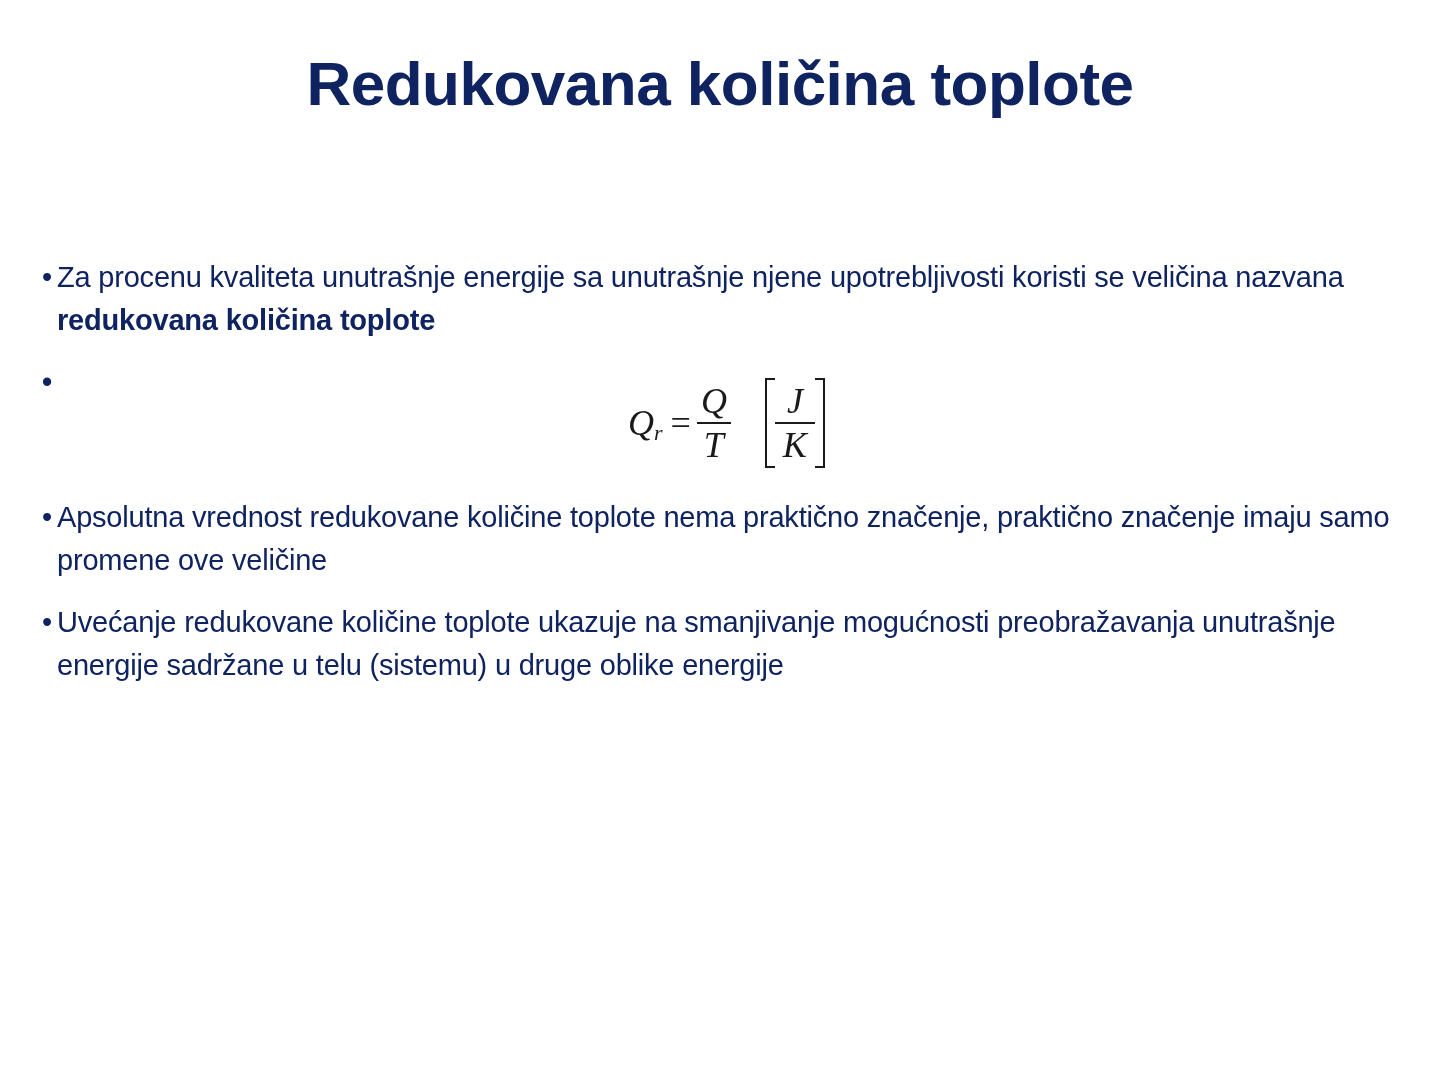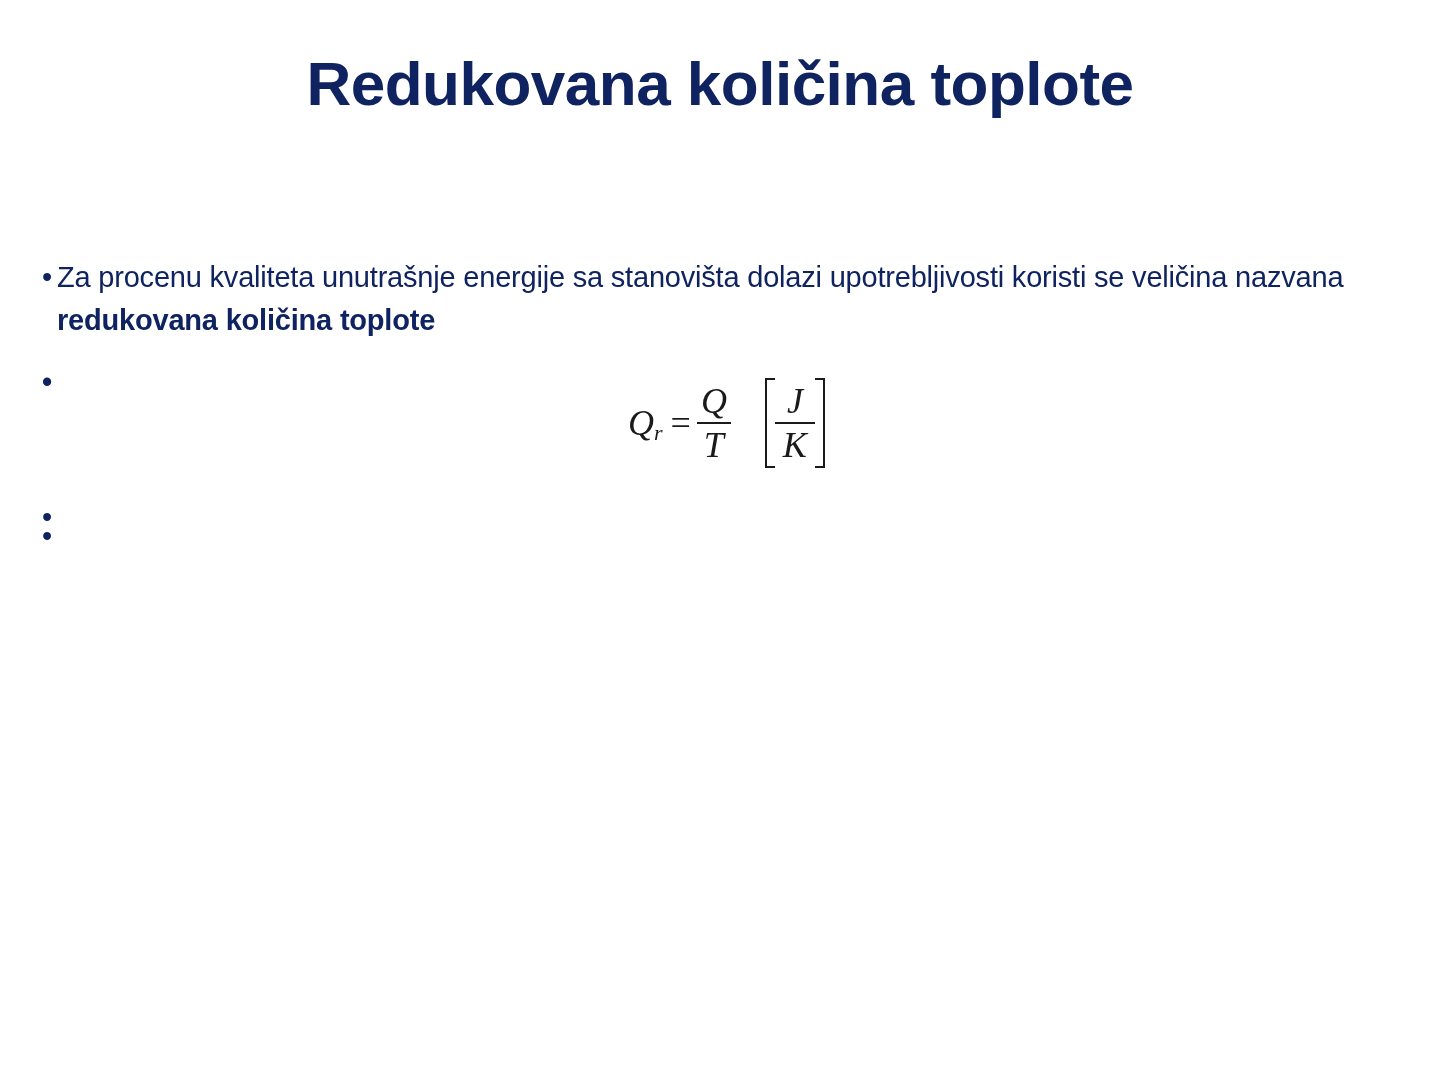--- a/index.html
+++ b/index.html
@@ -105,21 +105,21 @@
     }
     .unit-bracket .frac .num { padding: 0 12px; }
   </style>
 </head>
 <body>
 
 <h1 class="slide-title">Redukovana količina toplote</h1>
 
 <ul class="bullet-list">
   <li class="bullet b1">
-    <span class="dot">•</span><span>Za procenu kvaliteta unutrašnje energije sa stanovišta dolazi upotrebljivosti koristi se veličina nazvana </span><b>redukovana količina toplote</b>
+    <span class="dot">•</span><span>Za procenu kvaliteta unutrašnje energije sa unutrašnje njene upotrebljivosti koristi se veličina nazvana </span><b>redukovana količina toplote</b>
   </li>
   <li class="bullet b2">
     <span class="dot">•</span>
   </li>
   <li class="formula-row">
     <div class="formula">
       <span class="fvar">Q</span>
         <span class="fsub">r</span>
       <span class="feq">=</span>
       <span class="frac">
@@ -128,18 +128,18 @@
       </span>
       <span class="unit-bracket">
         <span class="frac">
           <span class="num">J</span>
           <span class="den">K</span>
         </span>
       </span>
     </div>
   </li>
   <li class="bullet b3">
-    <span class="dot">•</span>
+    <span class="dot">•</span><span>Apsolutna vrednost redukovane količine toplote nema praktično značenje, praktično značenje imaju samo promene ove veličine</span>
   </li>
   <li class="bullet b4">
-    <span class="dot">•</span>
+    <span class="dot">•</span><span>Uvećanje redukovane količine toplote ukazuje na smanjivanje mogućnosti preobražavanja unutrašnje energije sadržane u telu (sistemu) u druge oblike energije</span>
   </li>
 </ul>
 
 </body></html>

